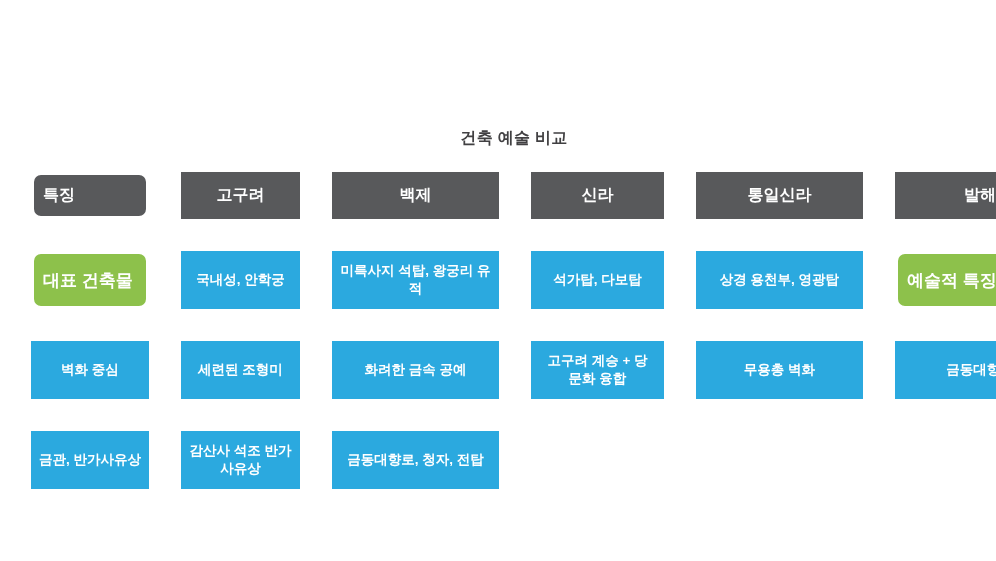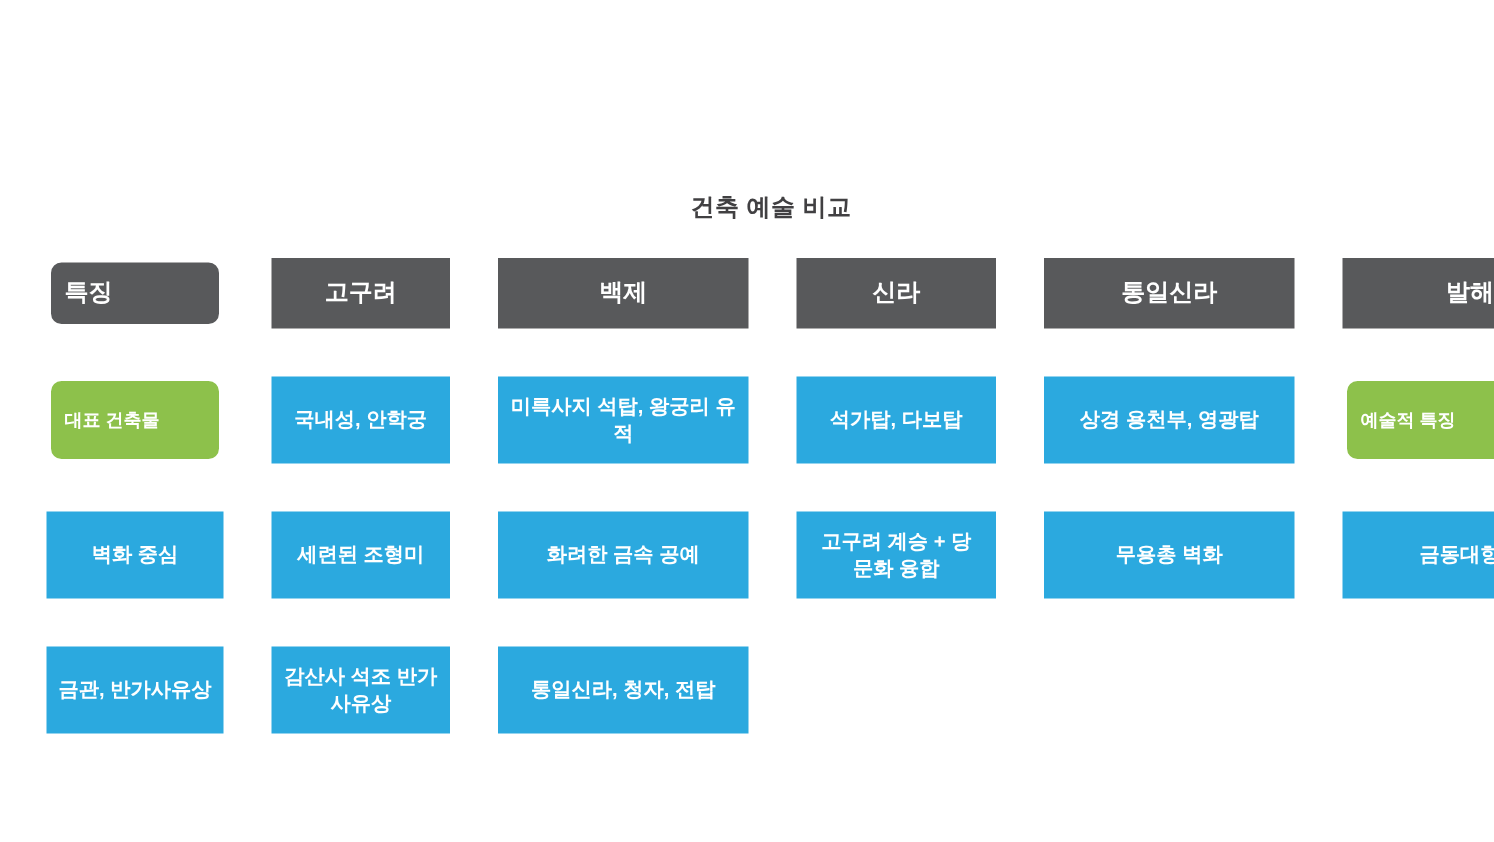--- a/index.html
+++ b/index.html
@@ -61,21 +61,21 @@
     padding-left: 9px;
     font-size: 16px;
   }
   .rowhdr {
     background: var(--green, #8DC14B);
     border: 3px solid var(--label-border, #ffffff);
     border-radius: 10px;
     justify-content: flex-start;
     text-align: right;
     padding-left: 9px;
-    font-size: 12px;
+    font-size: 17px;
   }
   .data {
     background: var(--blue, #2BA9DF);
     font-size: 13.5px;
     line-height: 1.35;
     padding: 2px 8px;
   }
 </style>
 </head>
 <body>
@@ -101,15 +101,15 @@
     <div class="cell rowhdr">예술적 특징</div>
     <div class="cell data">벽화 중심</div>
     <div class="cell data">세련된 조형미</div>
     <div class="cell data">화려한 금속 공예</div>
     <div class="cell data">고구려 계승 + 당 문화 융합</div>
 
     <div class="cell data">무용총 벽화</div>
     <div class="cell data">금동대향로</div>
     <div class="cell data">금관, 반가사유상</div>
     <div class="cell data">감산사 석조 반가사유상</div>
-    <div class="cell data">통일신라, 청자, 전탑</div>
+    <div class="cell data">금동대향로, 청자, 전탑</div>
   </div>
 </div>
 
 </body></html>

